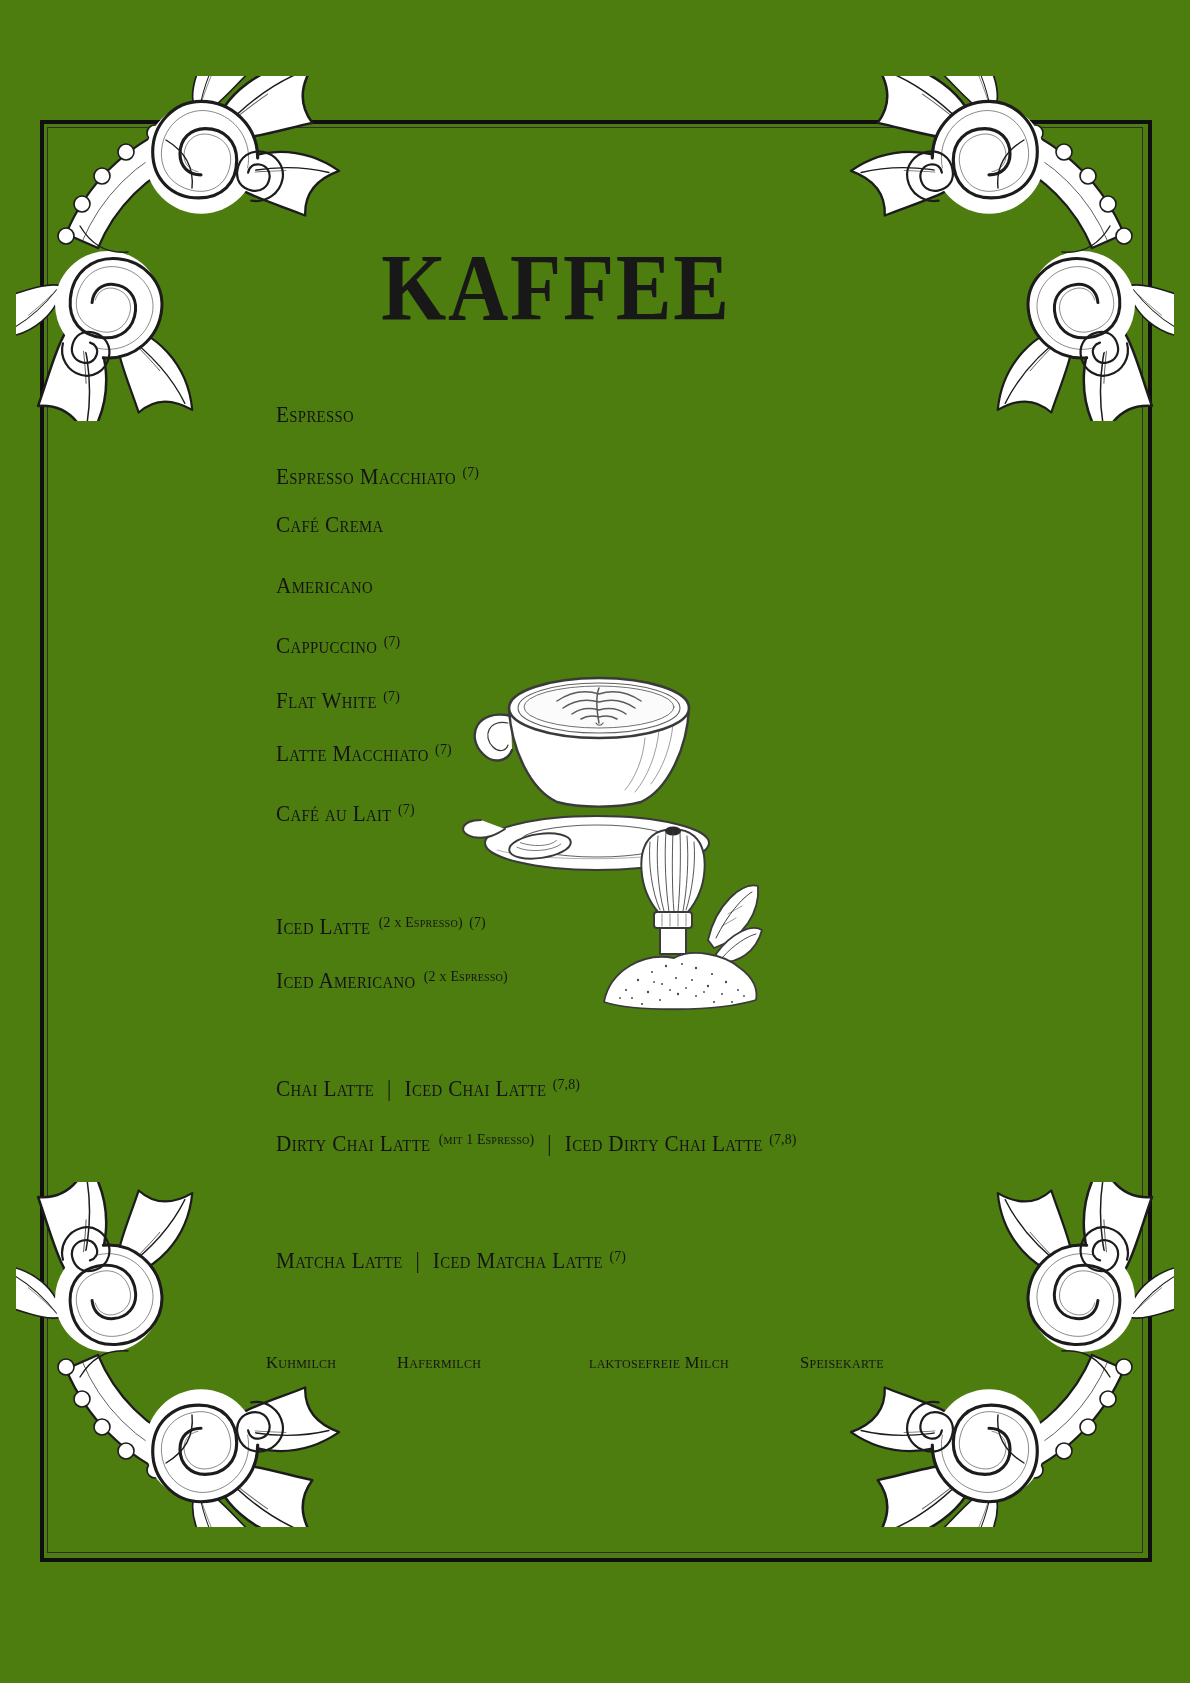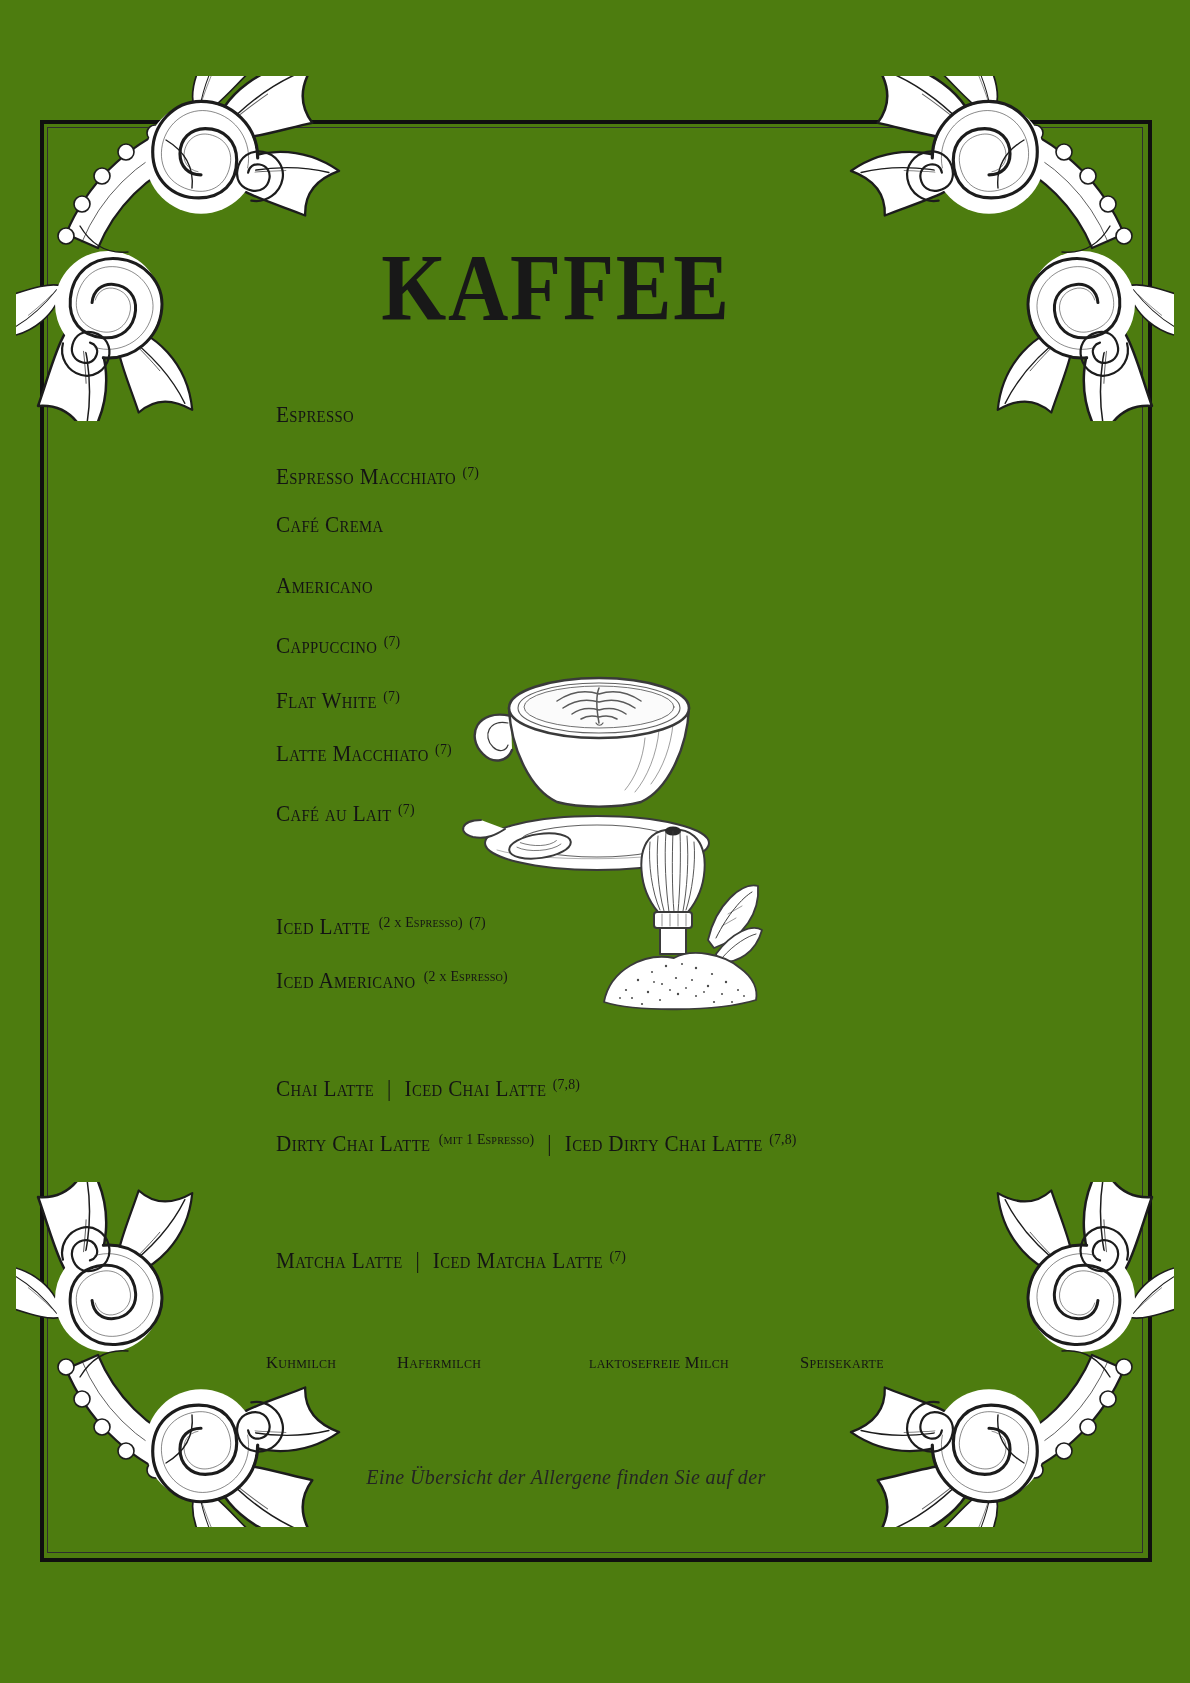--- a/index.html
+++ b/index.html
@@ -134,21 +134,20 @@
   <div class="line" style="top:1125px"><span>Dirty Chai Latte</span><span class="note">(mit 1 Espresso)</span><span class="sep">|</span><span>Iced Dirty Chai Latte</span><span class="sup">(7,8)</span></div>
 
   <div class="line" style="top:1242px"><span>Matcha Latte</span><span class="sep">|</span><span>Iced Matcha Latte</span><span class="sup">(7)</span></div>
 
   <div class="legend-label lg-0">Kuhmilch</div>
   <div class="legend-label lg-1">Hafermilch</div>
   <div class="legend-label lg-2">laktosefreie Milch</div>
   <div class="legend-label lg-3">Speisekarte</div>
 
   <div class="footer">
-    <div>Eine Übersicht der Allergene finden Sie auf der</div>
   </div>
 
   <svg class="illu illu-cup" viewBox="0 0 280 230">
     <g stroke="#3a3a3a" fill="none" stroke-linecap="round" stroke-linejoin="round">
 
       <ellipse cx="152" cy="193" rx="112" ry="27" fill="#ffffff" stroke-width="2"></ellipse>
       <ellipse cx="152" cy="191" rx="76" ry="16" stroke-width="1.1" opacity="0.8"></ellipse>
       <path d="M 52 200 C 90 212 214 212 252 198" stroke-width="0.8" opacity="0.5"></path>
 
       <path d="M 36 170 C 16 170 12 183 28 187 C 42 190 52 184 60 179" stroke-width="2" fill="#ffffff"></path>

